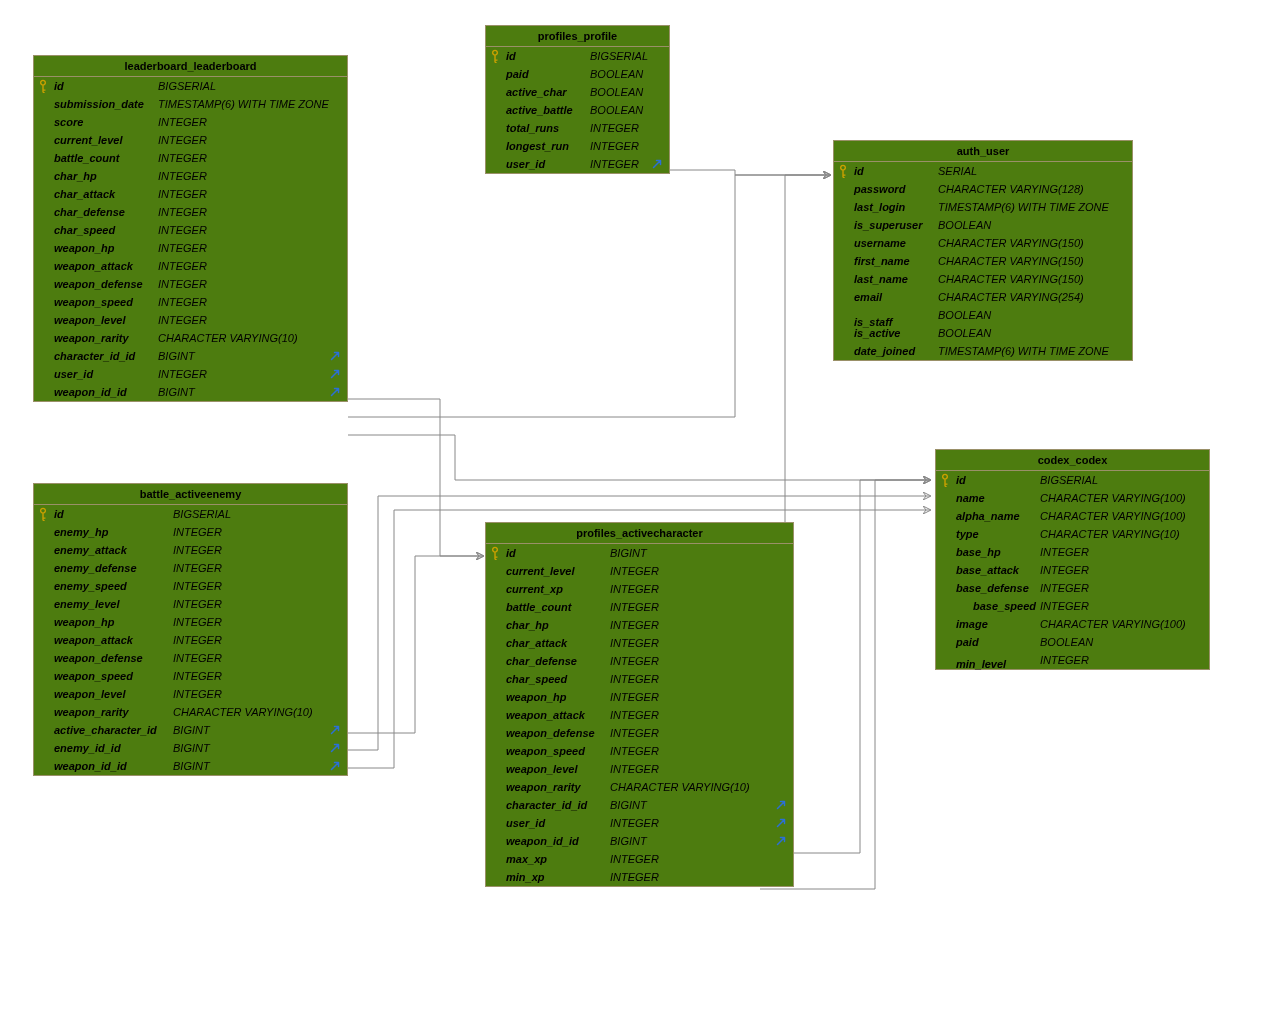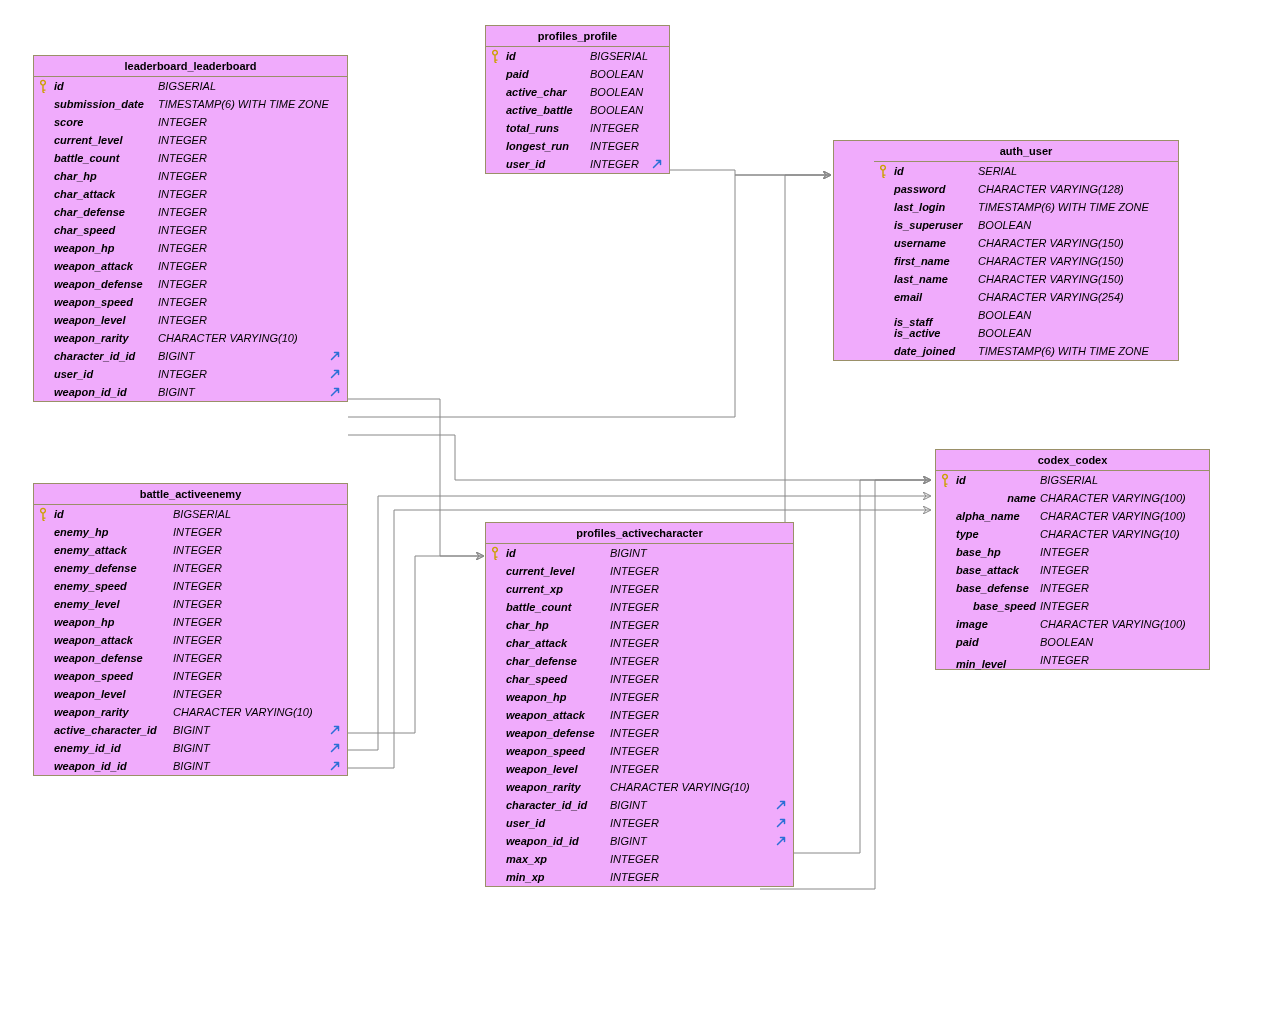--- a/index.html
+++ b/index.html
@@ -9,21 +9,21 @@
     font-family: Verdana, Geneva, sans-serif;
     font-size: 11px;
     color: #000;
     width: 1277px;
     height: 1017px;
     position: relative;
     overflow: hidden;
   }
   .table-box {
     position: absolute;
-    background: #f0abfc;
+    background: #4d7c0f;
     border: 1px solid #9a9068;
     box-sizing: border-box;
   }
   .table-title {
     text-align: center;
     font-weight: bold;
     border-bottom: 1px solid #9a9068;
     padding: 4px 0;
     font-size: 11px;
   }
@@ -532,21 +532,21 @@
           <span class="fk-cell"></span>
         </div>
         <div class="row">
           <span class="icon-cell"></span>
           <span class="col-name" style="width: 100px; flex: 0 0 100px;">min_xp</span>
           <span class="col-type">INTEGER</span>
           <span class="fk-cell"></span>
         </div>
       </div>
     </div>
-    <div class="table-box" style="left: 833px; top: 140px; width: 346px; padding-left: 40px;">
+    <div class="table-box" style="left: 833px; top: 140px; width: 300px;">
       <div class="table-title">auth_user</div>
       <div class="table-body">
         <div class="row">
           <span class="icon-cell key-icon">
             <svg width="14" height="14" viewBox="0 0 24 24">
               <g transform="rotate(45 12 12)">
                 <circle cx="8" cy="8" r="4" fill="none" stroke="#caa000" stroke-width="2.4"></circle>
                 <path d="M11 11 L20 20 M17 17 L20 14 M20 20 L22 18" stroke="#caa000" stroke-width="2.4" fill="none"></path>
               </g>
             </svg>
@@ -628,21 +628,21 @@
                 <path d="M11 11 L20 20 M17 17 L20 14 M20 20 L22 18" stroke="#caa000" stroke-width="2.4" fill="none"></path>
               </g>
             </svg>
           </span>
           <span class="col-name" style="width: 80px; flex: 0 0 80px;">id</span>
           <span class="col-type">BIGSERIAL</span>
           <span class="fk-cell"></span>
         </div>
         <div class="row">
           <span class="icon-cell"></span>
-          <span class="col-name" style="width: 80px; flex: 0 0 80px; text-align: right;">name</span>
+          <span class="col-name" style="width: 80px; flex: 0 0 80px;">name</span>
           <span class="col-type">CHARACTER VARYING(100)</span>
           <span class="fk-cell"></span>
         </div>
         <div class="row">
           <span class="icon-cell"></span>
           <span class="col-name" style="width: 80px; flex: 0 0 80px;">alpha_name</span>
           <span class="col-type">CHARACTER VARYING(100)</span>
           <span class="fk-cell"></span>
         </div>
         <div class="row">

